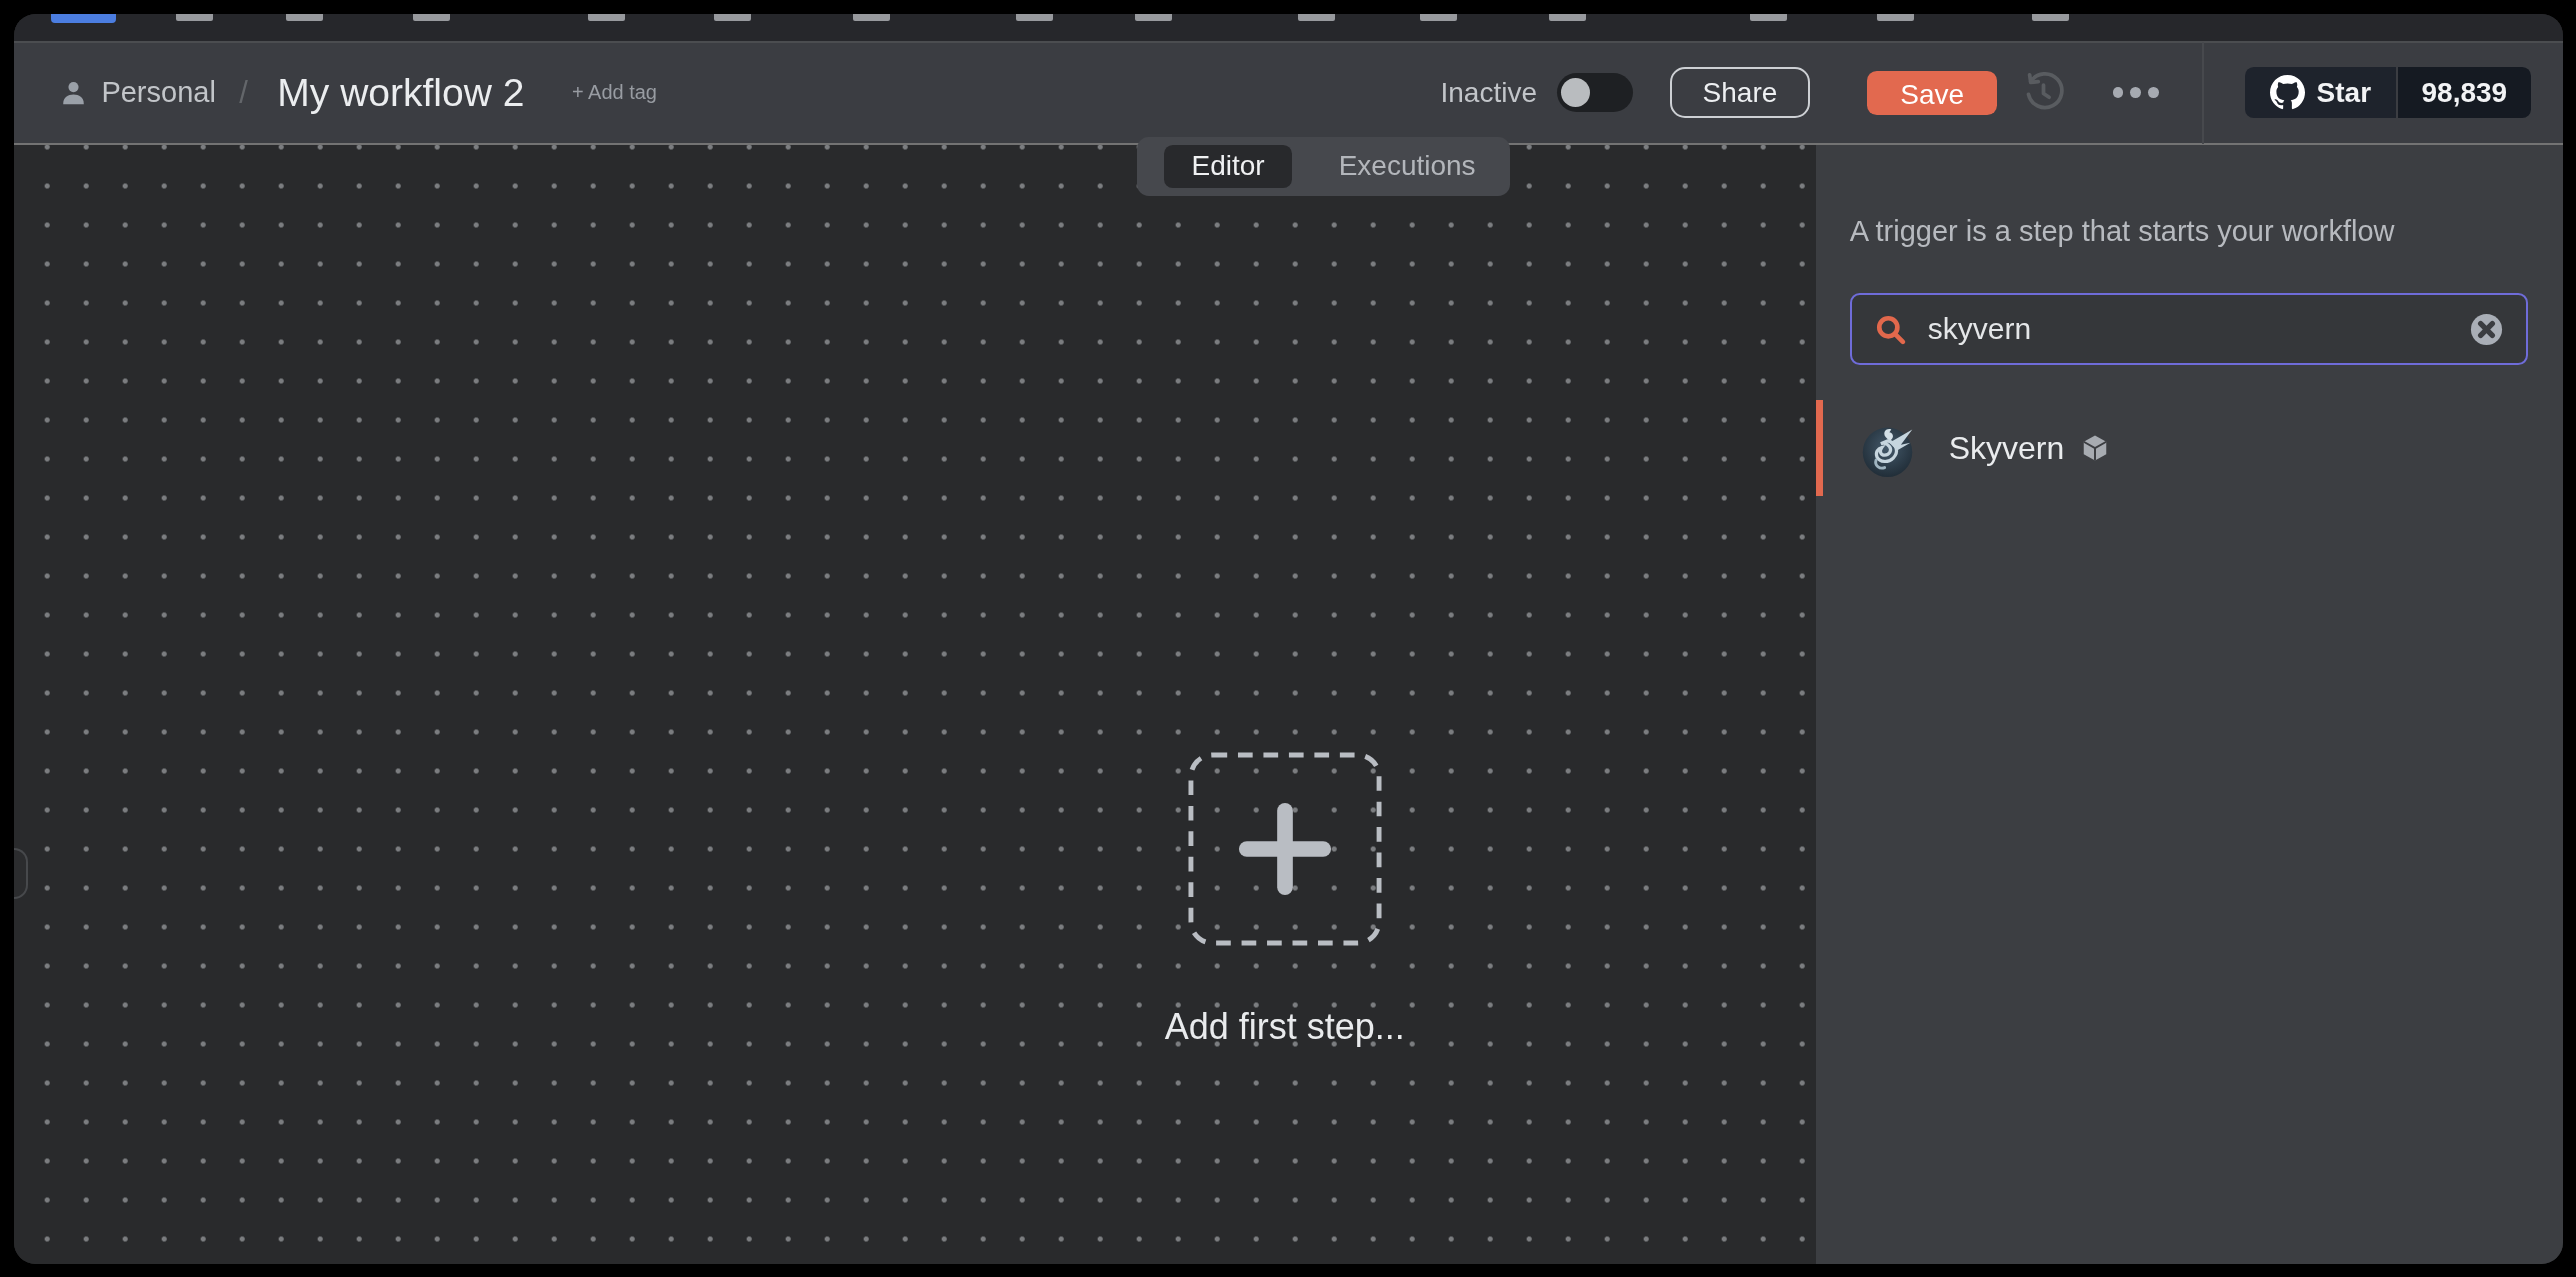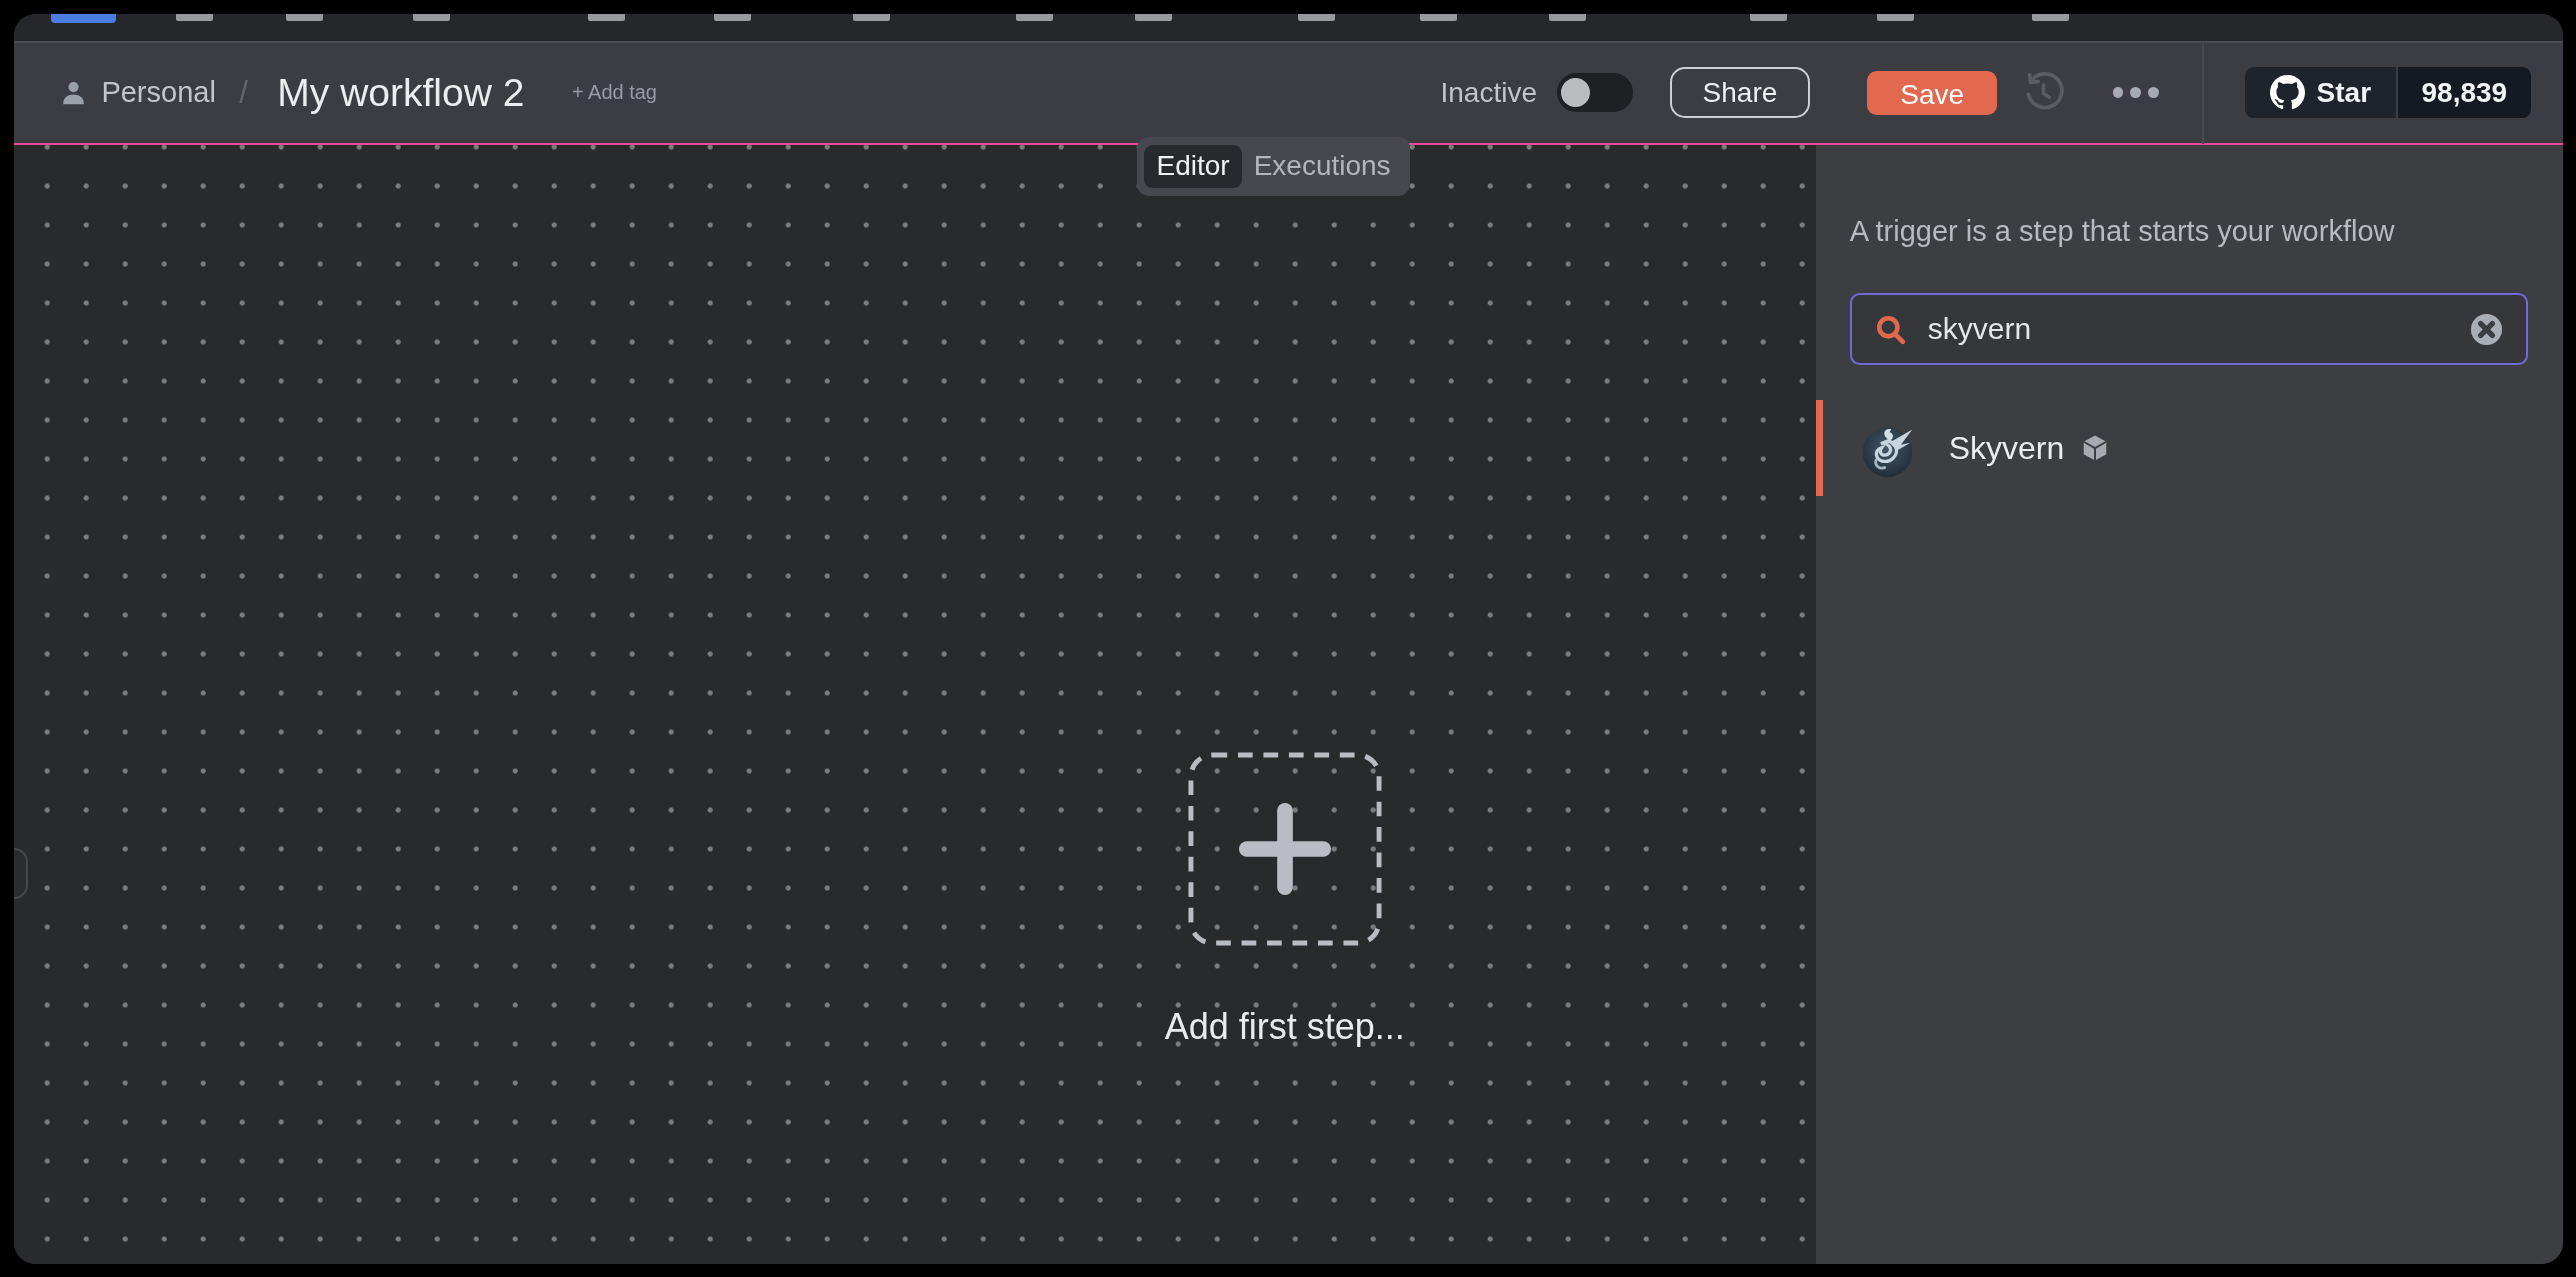--- a/index.html
+++ b/index.html
@@ -9,21 +9,21 @@
   .window { position:absolute; left:13.7px; top:13.7px; width:2549px; height:1250px;
             border-radius:21.5px; overflow:hidden; background:#292a2c;
             display:flex; flex-direction:column; }
 
   
   .tabstrip { position:relative; height:29px; background:#26272b; border-bottom:2px solid #4b4d50; flex:none; }
   .tab-frag { position:absolute; top:0; width:37px; height:6.9px; background:#97999d; border-radius:0 0 2px 2px; }
   .tab-frag-active { position:absolute; top:0; left:37px; width:65px; height:9.8px; background:#4b7de0; border-radius:0 0 3.9px 3.9px; }
 
   
-  .header { position:relative; height:102px; background:#3b3d42; border-bottom:2px solid #ec4899;
+  .header { position:relative; height:102px; background:#3b3d42; border-bottom:2px solid #737373;
             display:flex; align-items:center; padding:0 32px 0 45px; flex:none; }
   .breadcrumb { display:flex; align-items:center; gap:23.5px; }
   .crumb-user { display:flex; align-items:center; gap:13.7px; }
   .crumb-personal { font-size:29px; color:#c2c5c9; }
   .crumb-sep { font-size:31px; color:#63666a; }
   .crumb-name { font-size:39px; color:#ebedef; font-weight:500; margin-left:5.9px; }
   .crumb-addtag { font-size:20px; color:#989ca2; font-weight:500; margin-left:24px; cursor:pointer; }
 
   .header-right { margin-left:auto; display:flex; align-items:center; }
   .status-label { font-size:28px; color:#c2c5c9; }
@@ -49,22 +49,22 @@
   
   .main { position:relative; flex:1; }
   .canvas { position:absolute; left:0; top:0; bottom:0; width:1801px; background:#292a2c;
             background-image: radial-gradient(circle, #7b7d80 2.3px, transparent 2.4px);
             background-size:39px 39px; background-position:13.7px 21.5px; }
   .edge-handle { position:absolute; left:0; top:703px; width:14.7px; height:51px; background:#2b2c2e;
                  border:2px solid #47494c; border-left:none; border-radius:0 25.5px 25.5px 0; cursor:pointer; }
 
   .view-tabs { position:absolute; top:-7.8px; left:1123px; height:59px; background:#46484d;
                border-radius:11.8px; display:flex; align-items:center; padding:0 7.8px; z-index:5; }
-  .view-tab { height:43px; display:flex; align-items:center; padding:0 12px; font-size:28px;
-              color:#b3b6bb; border-radius:8.8px; cursor:pointer; }
+  .view-tab { height:43px; display:flex; align-items:center; padding:0 27px; font-size:28px;
+              color:#b3b6bb; border-radius:8.8px; cursor:pointer;margin-left:20px; }
   .view-tab.active { background:#28292c; color:#f0f1f3; }
 
   .plus-square { position:absolute; left:1174px; top:607px; width:194px; height:194px; cursor:pointer; }
   .add-step-label { position:absolute; left:1026px; top:821px; width:490px; text-align:center;
                     font-size:36px; color:#e9ebed; font-weight:500;margin-top:40px; }
 
   
   .panel { position:absolute; right:0; top:0; bottom:0; width:747px; background:#3c3e42;
            padding:55px 35px 0 34px; }
   .panel-title { font-size:36px; line-height:45px; font-weight:700; color:#edeef0; }

